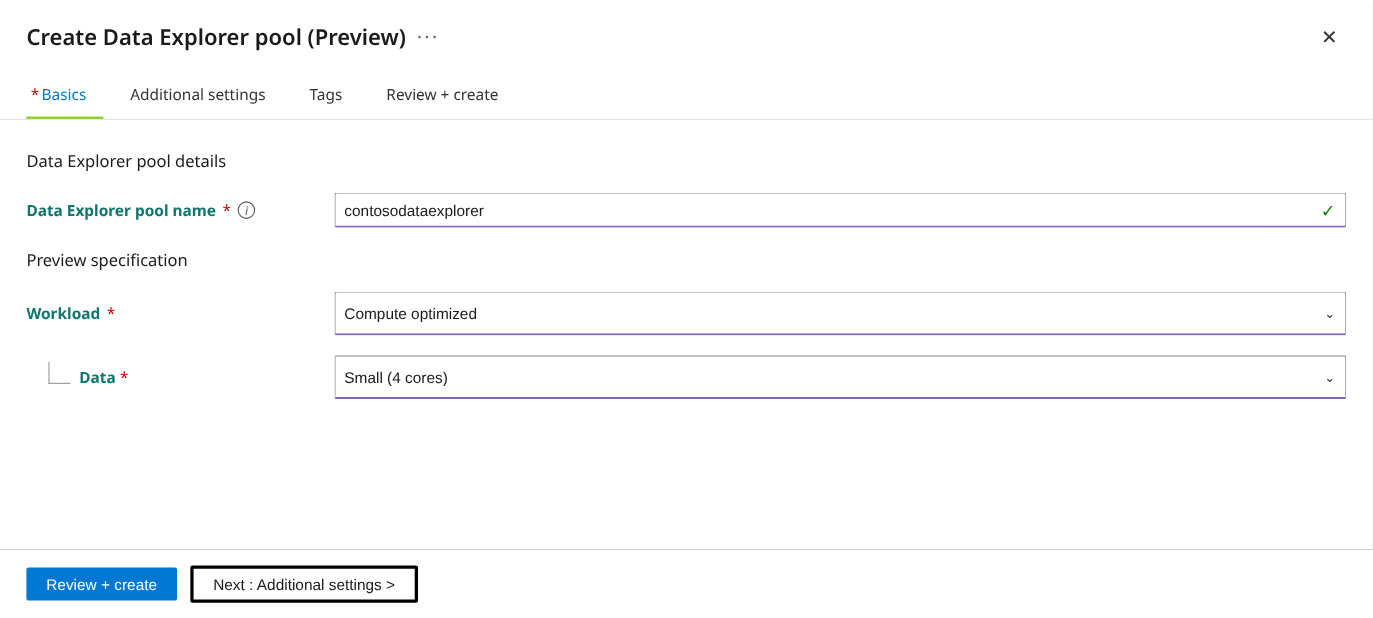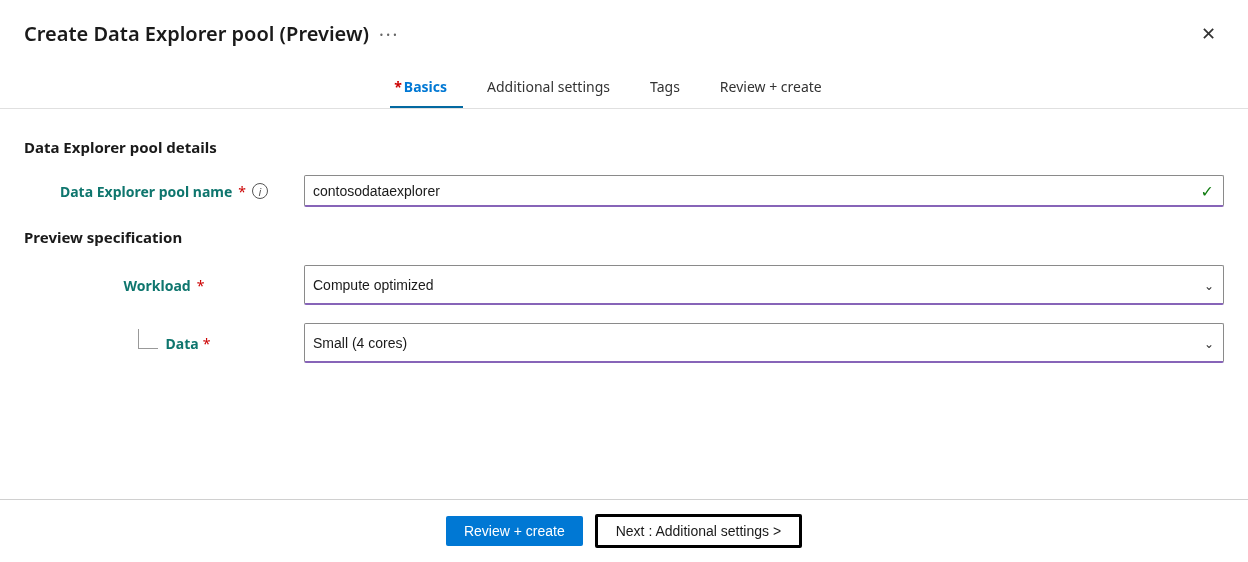--- a/index.html
+++ b/index.html
@@ -1,15 +1,15 @@
 <!DOCTYPE html>
 <html><head>
   <meta charset="utf-8">
   <style>
-    * { box-sizing: border-box; margin: 0; padding: 0; justify-content: center; }
+    * { box-sizing: border-box; margin: 0; padding: 0; }
     body {
       font-family: 'Segoe UI', system-ui, sans-serif;
       font-size: 14px;
       background: #f5f5f5;
       display: flex;
       align-items: center;
       justify-content: center;
       min-height: 100vh;
     }
     .dialog {
@@ -66,35 +66,35 @@
       margin-right: 20px;
       cursor: pointer;
       font-size: 14px;
       color: #333;
       border-bottom: 2px solid transparent;
       position: relative;
       white-space: nowrap;
     }
     .tab.active {
       color: #0078d4;
-      border-bottom: 2px solid #0369a1;
-      font-weight: 700;
+      border-bottom: 2px solid #84cc16;
+      font-weight: 400;
     }
     .tab .required-star {
       color: #c00;
       margin-right: 2px;
     }
     .form-body {
       flex: 1;
       padding: 28px 24px 20px 24px;
       overflow-y: auto;
     }
     .section-title {
       font-size: 15px;
-      font-weight: 700;
+      font-weight: 400;
       color: #1a1a1a;
       margin-bottom: 18px;
     }
     .form-row {
       display: flex;
       align-items: center;
       margin-bottom: 18px;
     }
     .form-label {
       width: 280px;

